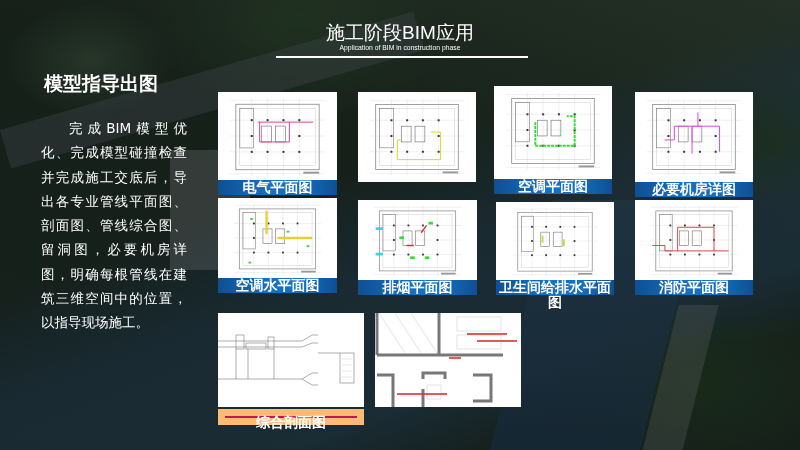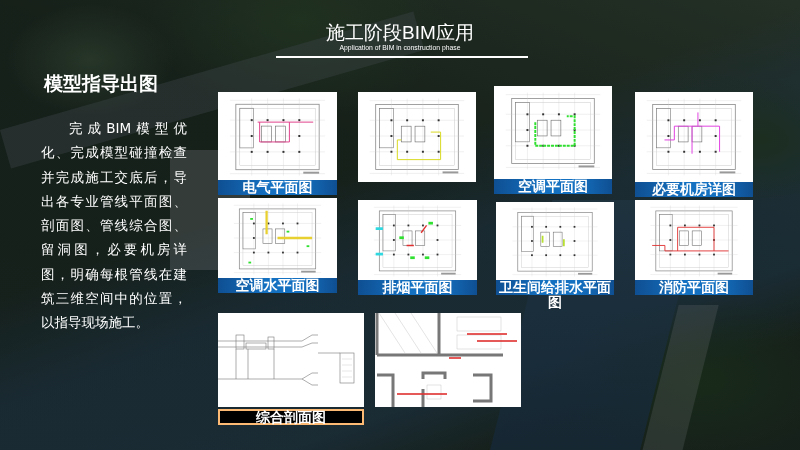--- a/index.html
+++ b/index.html
@@ -74,21 +74,21 @@
   .card .img {
     position: absolute; left: 0; top: 0; right: 0;
     background: #ffffff; overflow: hidden;
   }
   .card .label {
     position: absolute; left: 0; right: 0; height: 15px;
     background: linear-gradient(90deg, #0f4f92 0%, #1470c0 40%, #1470c0 70%, #0f4f92 100%);
     color: #fff; font-size: 14px; font-weight: bold;
     text-align: center; line-height: 15px;
   }
-  .card.flat .label { background: #000000; border: 2px solid #fdba74; line-height: 13px; }
+  .card.flat .label { background: #be185d; border: 7px solid #fdba74; line-height: 13px; }
   svg { display: block; }
 </style>
 </head>
 <body>
 
 <div class="bg"></div>
 <div class="bg-road"></div>
 <div class="bg-building"></div>
 <div class="bg-river"></div>
 <div class="bg-path"></div>

